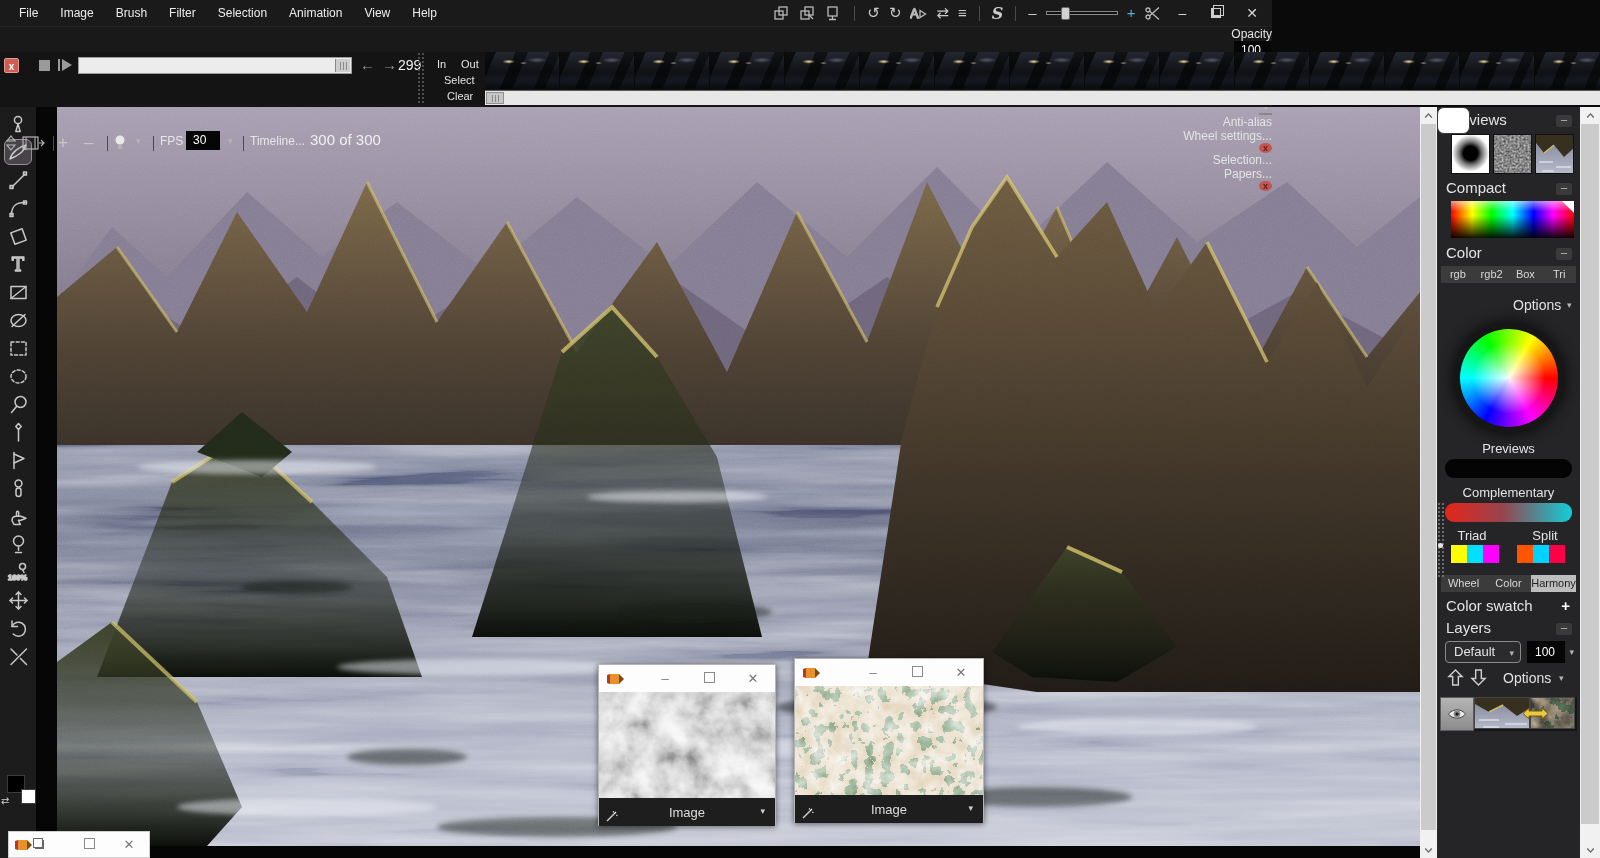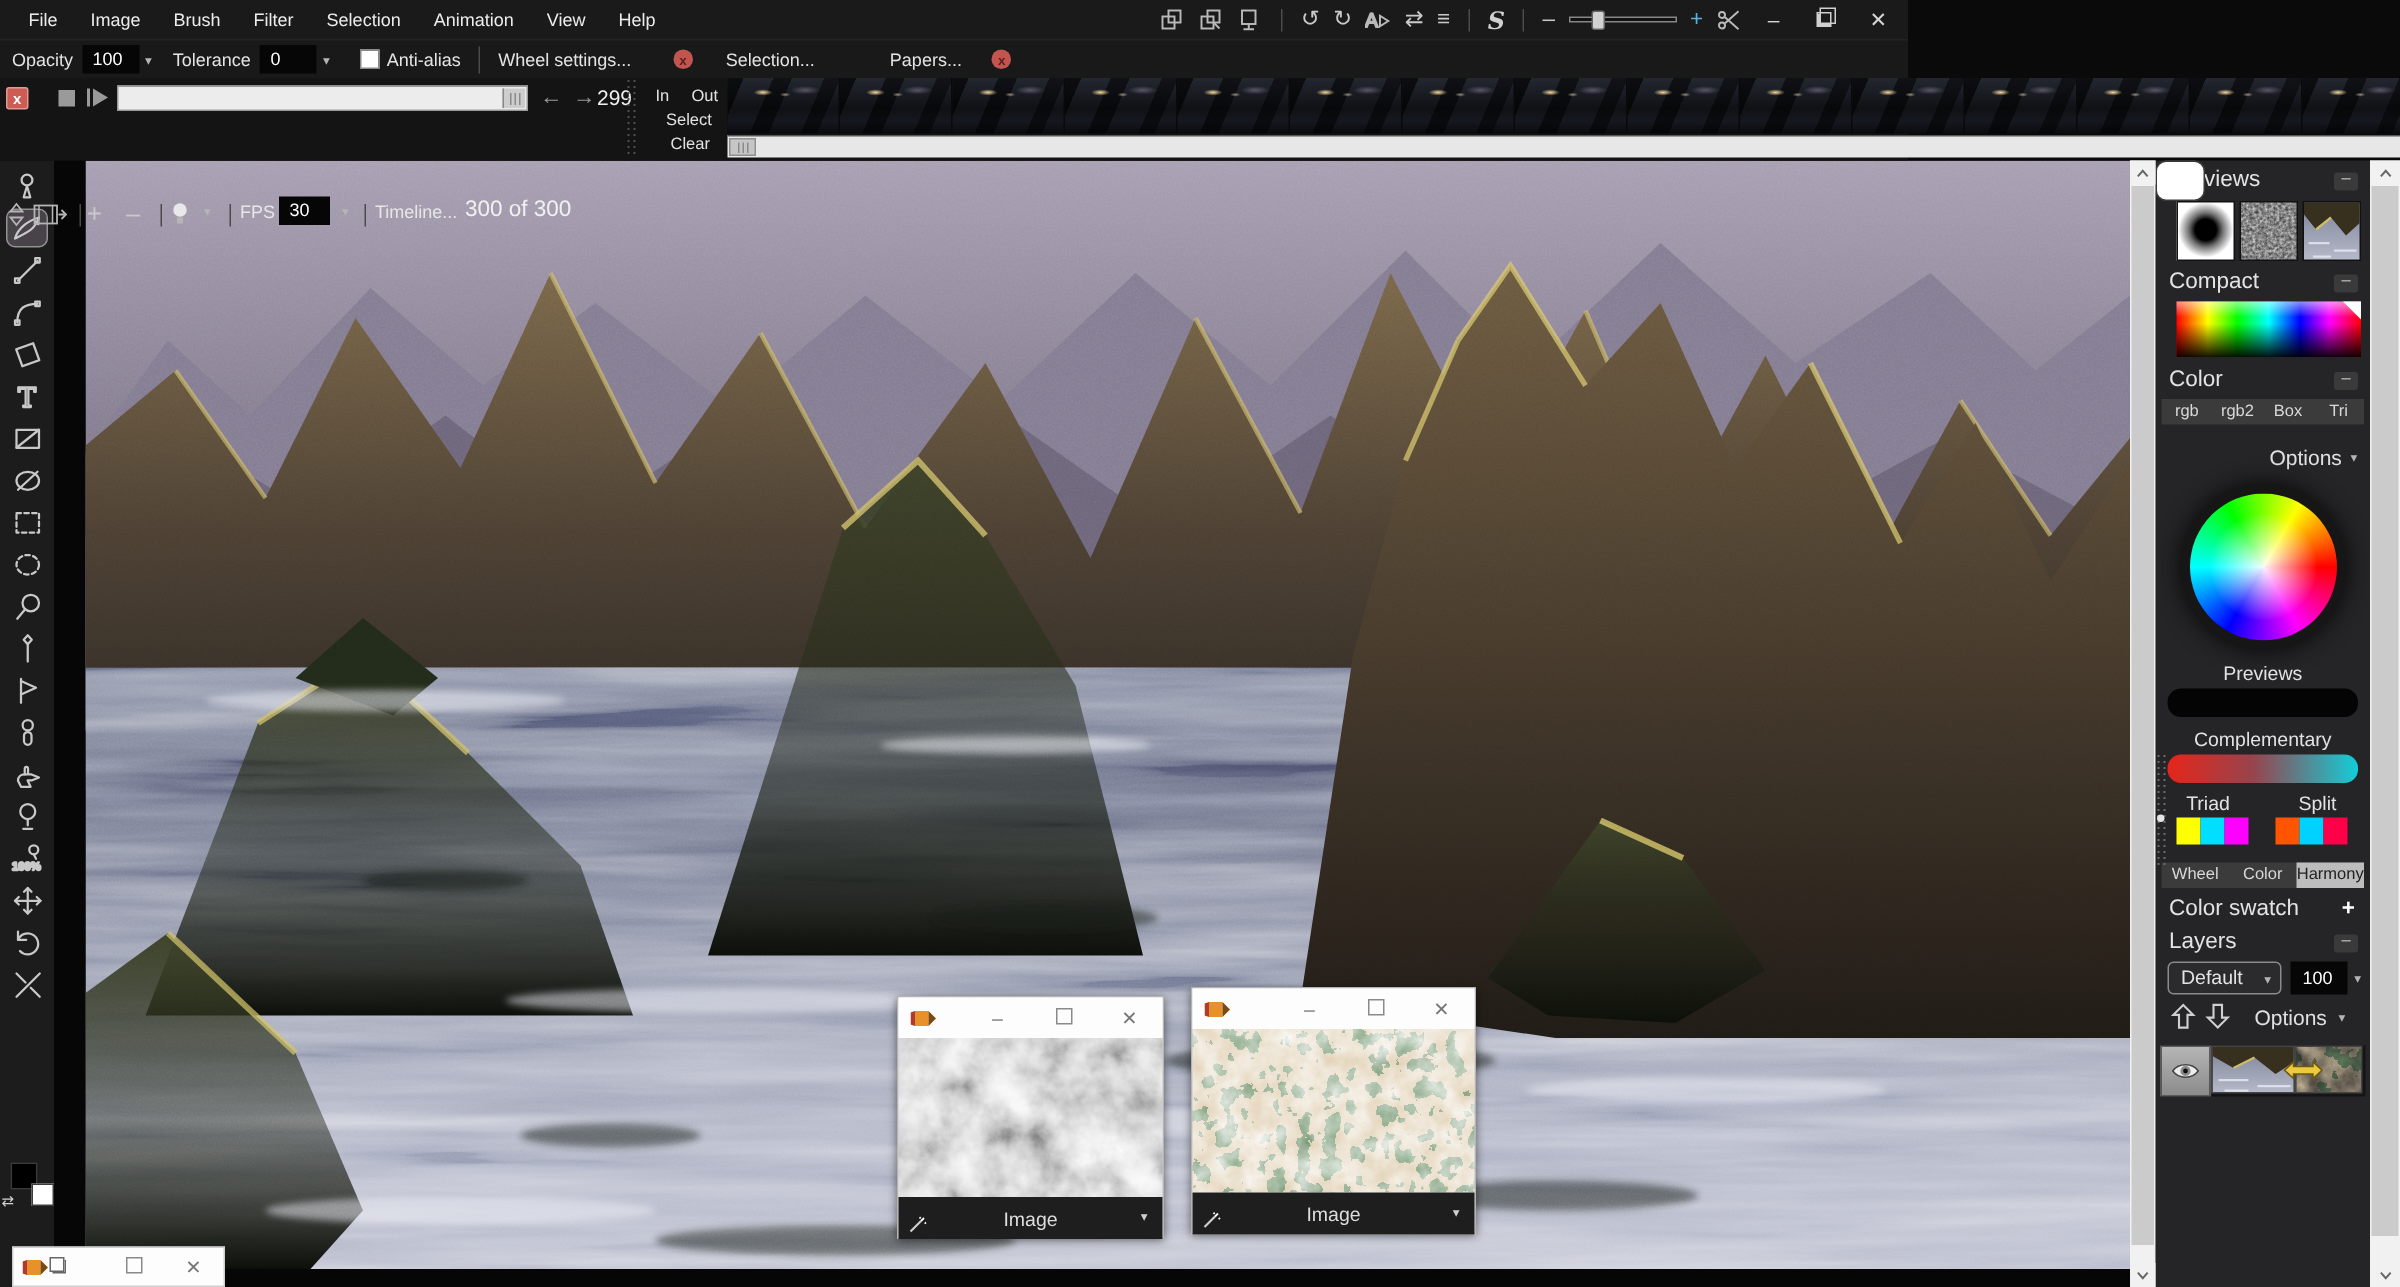--- a/index.html
+++ b/index.html
@@ -20,21 +20,21 @@
   .glyph { color:#c9c9c9; font-size:15px; line-height:26px; }
   .vsep { width:1px; height:15px; background:#4b4b4b; margin:0 3px; }
   #script-icon { font-family:"DejaVu Serif", serif; font-style:italic; font-weight:bold; font-size:16px; color:#cfcfcf; }
   #title-slider { display:flex; align-items:center; gap:5px; }
   .slide-track { width:72px; height:4px; background:#111; border:1px solid #888; position:relative; }
   .slide-thumb { position:absolute; left:14px; top:-5px; width:9px; height:13px; background:#d2d2d2; border:1px solid #666; border-radius:2px; }
   .winctl { font-size:14px; color:#d5d5d5; padding:0 8px; }
   .restore-box { width:10px; height:10px; border:1.5px solid #cfcfcf; box-shadow:3px -3px 0 -1.5px #cfcfcf inset; margin:0 8px; position:relative; }
   .restore-box::before { content:""; position:absolute; right:-4px; top:-4px; width:9px; height:9px; border:1.5px solid #cfcfcf; }
 
-  #toolbar2 { top:26px; height:26px; background:#191919; border-top:1px solid #242424; display:flex; align-items:center; font-size:12px; z-index:30; }
+  #toolbar2 { top:26px; height:26px; background:#191919; border-top:1px solid #242424; display:flex; align-items:flex-end; font-size:12px; z-index:30;flex-direction:column; }
   #toolbar2 .lbl { color:#e4e4e4; }
   .numbox { background:#060606; color:#fff; height:19px; line-height:19px; padding:0 7px; font-size:12px; }
   .caret { color:#b5b5b5; font-size:9px; padding:0 4px; }
   .checkbox { width:13px; height:13px; background:#fff; border:1px solid #888; }
   .badge { width:13px; height:13px; border-radius:50%; background:#c2554f; color:#5d1f1c; font-size:9px;
            display:flex; align-items:center; justify-content:center; font-weight:bold; }
 
   
   #timeline { top:52px; height:55px; background:#141414; z-index:30; }
   #tl-redx { position:absolute; left:4px; top:6px; width:15px; height:15px; background:#cd5c55; color:#fff;

